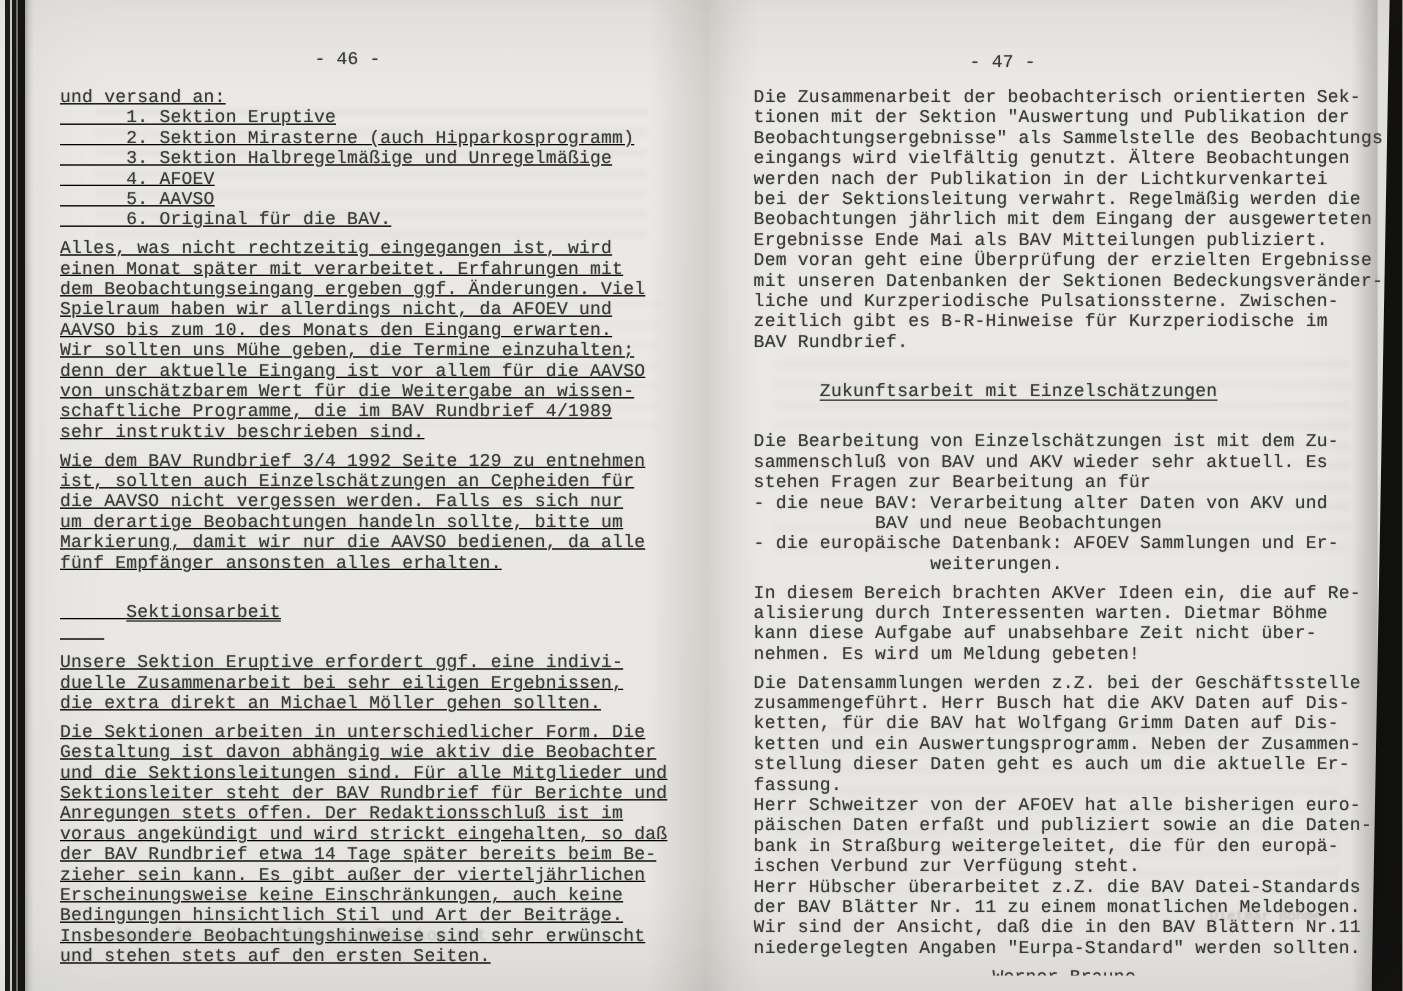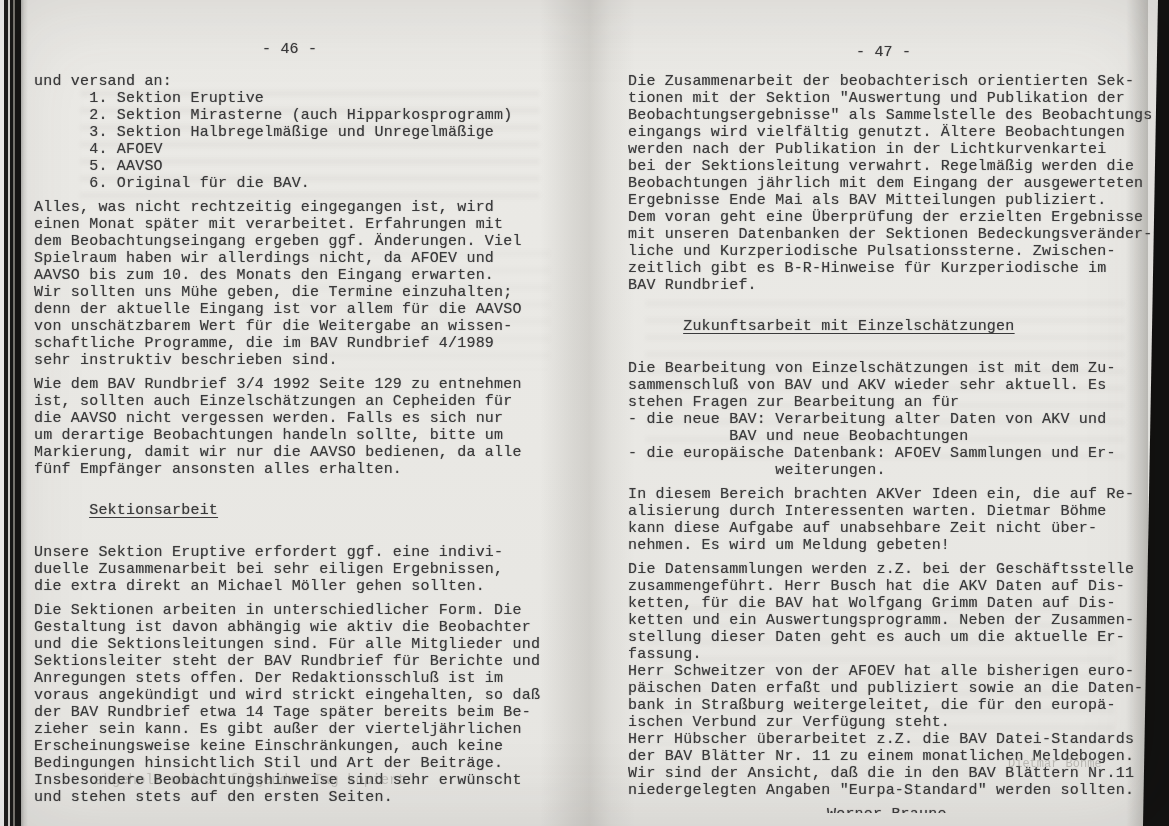--- a/index.html
+++ b/index.html
@@ -24,36 +24,36 @@
     line-height: 17px;
     color: #3a3a3b;
     text-shadow: 0 0 1px rgba(55,55,55,0.55);
     white-space: pre;
     letter-spacing: 0.2px;
   }
   .page-block {
     position: absolute;
     overflow: hidden;
   }
-  .page-left-block  { left: 34px;  top: 73px; width: 530px;  height: 740px; }
+  .page-left-block  { left: 50px;  top: 73px; width: 530px;  height: 740px; text-decoration: underline; }
   .page-right-block { left: 628px; top: 73px; width: 525px;  height: 740px; }
   .para { margin: 0 0 7px 0; }
   .heading {
     margin: 4px 0 8px 0;
   }
   .heading span {
     text-decoration: underline;
     text-underline-offset: 3px;
     text-decoration-thickness: 1px;
   }
   .pagenum {
     position: absolute;
   }
   .pagenum-left  { left: 262px; top: 41px; }
-  .pagenum-right { left: 856px; top: 44px; }
+  .pagenum-right { left: 808px; top: 44px; }
   .signature { margin-top: 4px; padding-left: 199px; }
 
   
   .binding-left {
     position: absolute;
     left: 0; top: 0;
     width: 28px; height: 826px;
     background: linear-gradient(to right,
       #f6f6f4 0px, #f6f6f4 4px,
       #1b1b1a 4px, #1b1b1a 8px,

